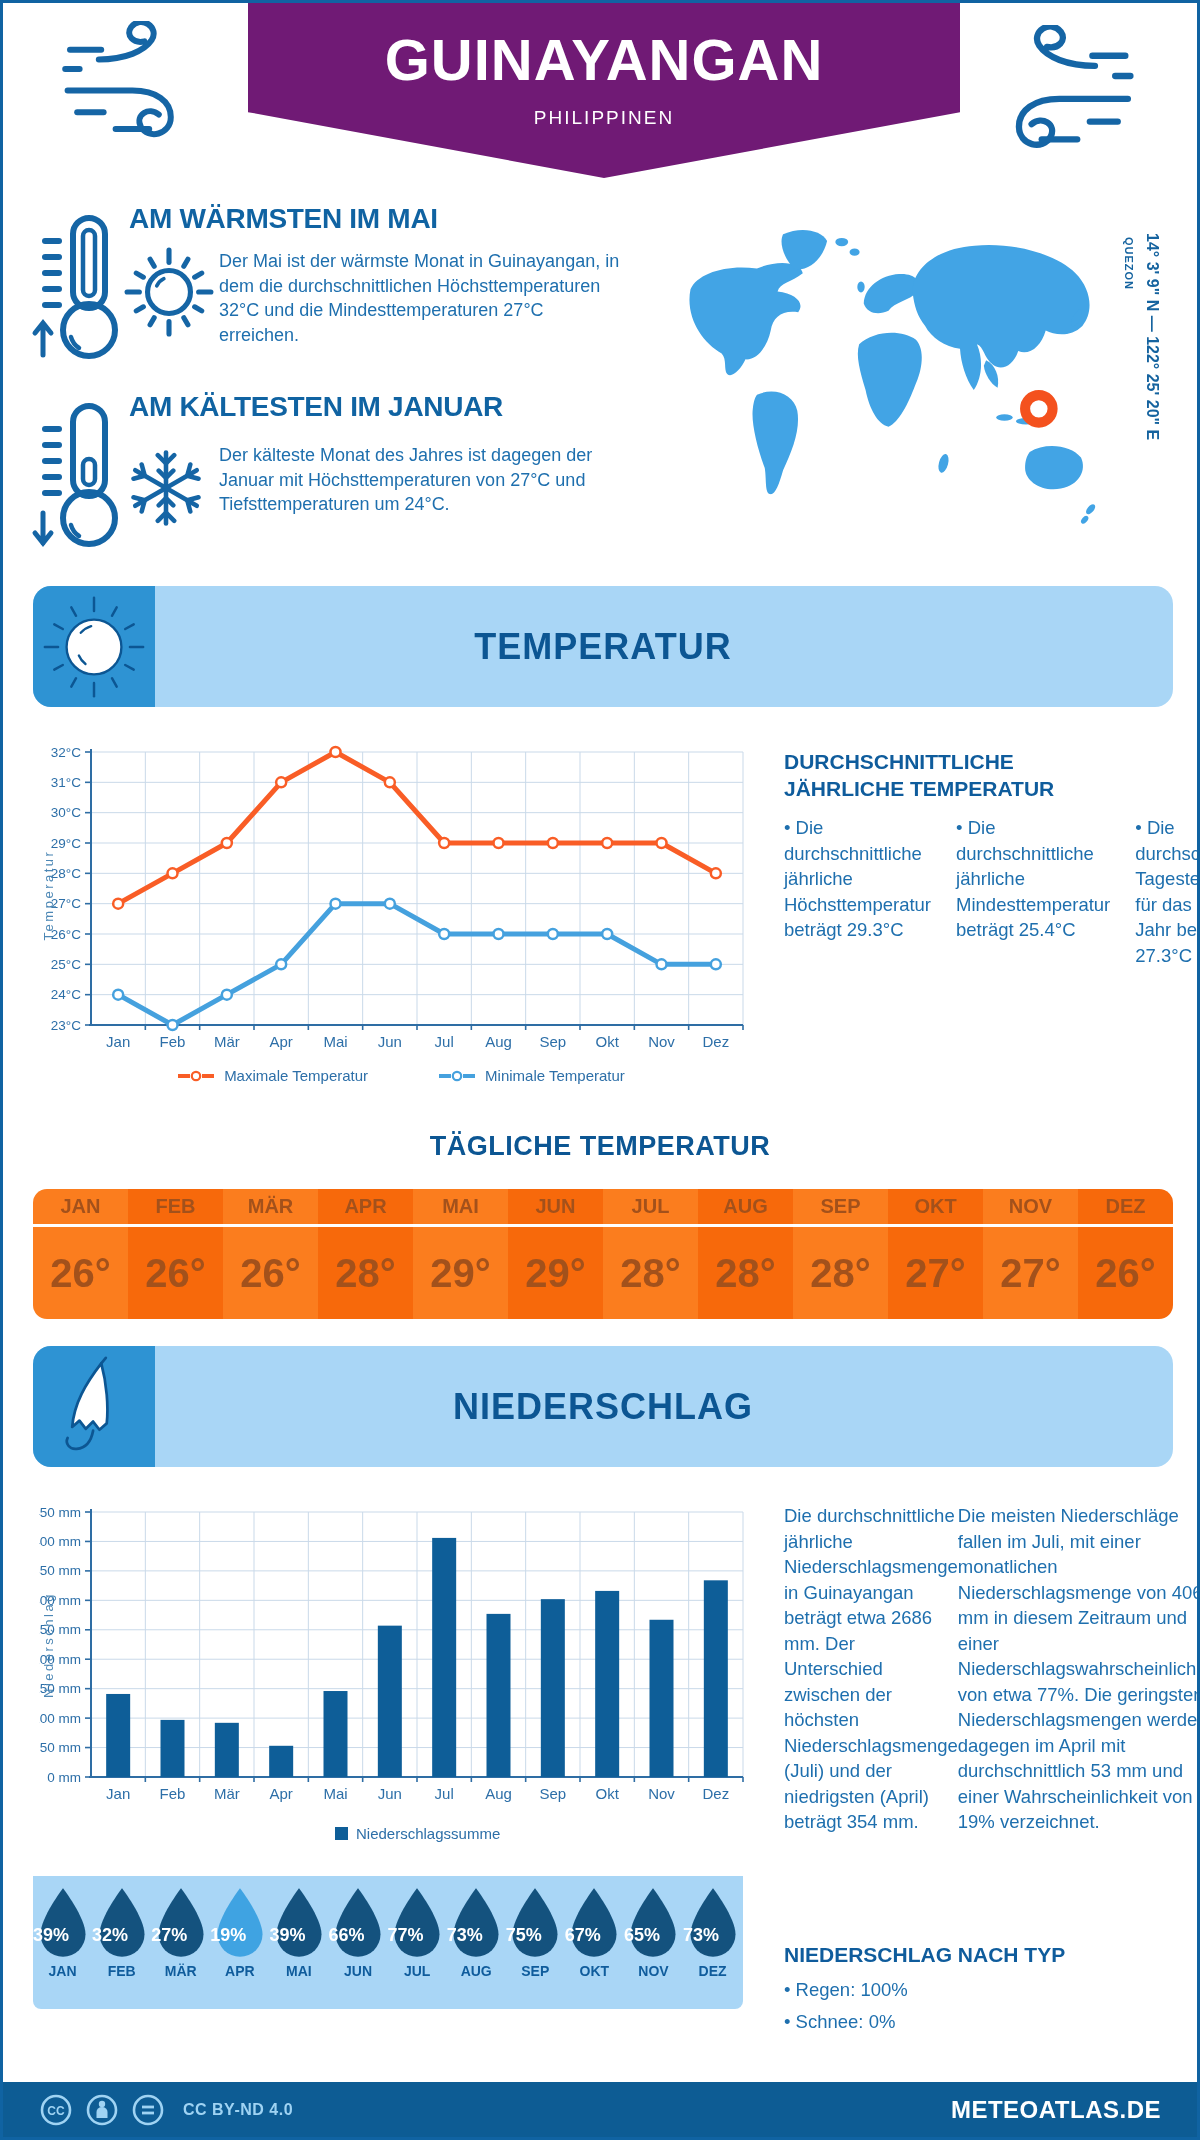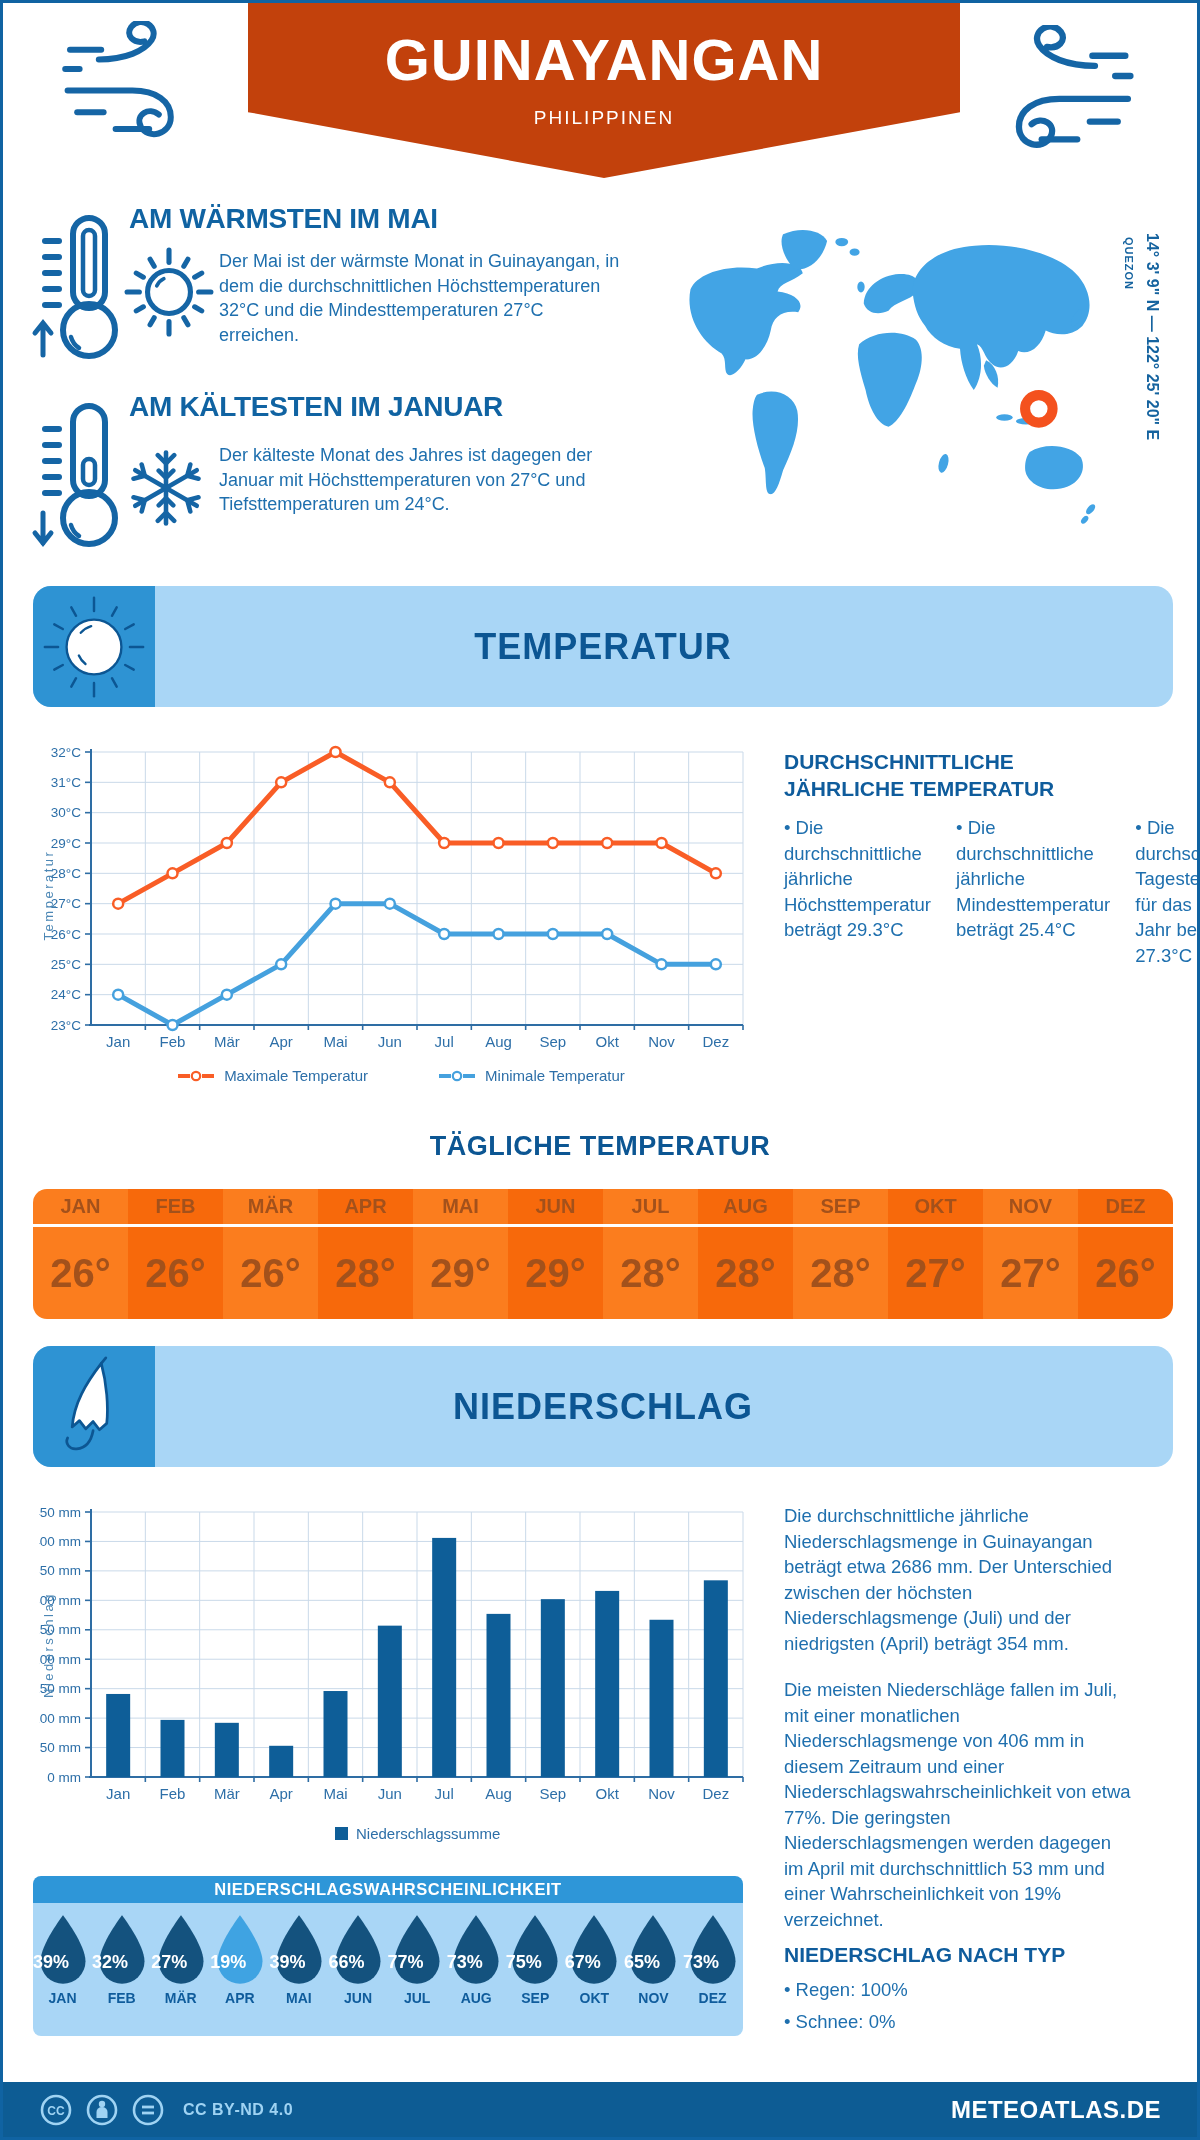--- a/index.html
+++ b/index.html
@@ -7,21 +7,21 @@
   body { font-family:"Liberation Sans","DejaVu Sans",sans-serif; }
   #page {
     position:relative; width:1200px; height:2140px; margin:0 auto;
     background:#ffffff; border:3px solid #1063A2; overflow:hidden;
   }
   .abs { position:absolute; }
 
   
   .banner {
     position:absolute; left:245px; top:-3px; width:712px; height:178px;
-    background:#c2410c; color:#fff; text-align:center;
+    background:#701a75; color:#fff; text-align:center;
     clip-path:polygon(0 0,100% 0,100% 63%,50% 100%,0 63%);
   }
   .page-title { font-size:58px; font-weight:bold; letter-spacing:1px; padding-top:26px; }
   .page-subtitle { font-size:19px; letter-spacing:2px; margin-top:14px; }
 
   
   .sec-heading { position:absolute; font-size:28px; font-weight:bold; color:#1063A2; letter-spacing:-0.3px; }
   .sec-text { position:absolute; font-size:18px; line-height:24.5px; color:#1E6FAE; width:402px; }
 
   
@@ -503,30 +503,29 @@
       <line x1="649.6666666666666" y1="278" x2="649.6666666666666" y2="283" stroke="#2E6DA4" stroke-width="1.6"></line>
       <text x="622.5" y="300" text-anchor="middle" font-size="15" fill="#2D6FA8">Nov</text>
       <rect x="664.8333333333334" y="81.3111111111111" width="24" height="196.6888888888889" fill="#0E5E98"></rect>
       <line x1="704" y1="278" x2="704" y2="283" stroke="#2E6DA4" stroke-width="1.6"></line>
       <text x="676.8333333333334" y="300" text-anchor="middle" font-size="15" fill="#2D6FA8">Dez</text>
       <text x="14" y="146" text-anchor="middle" font-size="13" fill="#4C87B5" letter-spacing="2.5" transform="rotate(-90 14 146)">Niederschlag</text>
       <rect x="296" y="328" width="13" height="13" fill="#0E5E98"></rect>
       <text x="317" y="340" font-size="15" fill="#2D6FA8">Niederschlagssumme</text>
     </svg>
 
-  <div class="abs" style="left:781px;top:1500px;width:348px;display:flex;flex-direction:column;gap:21px">
+  <div class="abs" style="left:781px;top:1500px;width:348px;display:flex;">
     <div class="col-text">Die durchschnittliche jährliche Niederschlagsmenge in Guinayangan beträgt etwa 2686 mm. Der Unterschied zwischen der höchsten Niederschlagsmenge (Juli) und der niedrigsten (April) beträgt 354 mm.</div>
     <div class="col-text">Die meisten Niederschläge fallen im Juli, mit einer monatlichen Niederschlagsmenge von 406 mm in diesem Zeitraum und einer Niederschlagswahrscheinlichkeit von etwa 77%. Die geringsten Niederschlagsmengen werden dagegen im April mit durchschnittlich 53 mm und einer Wahrscheinlichkeit von 19% verzeichnet.</div>
   </div>
   <div class="abs col-heading" style="left:781px;top:1938px;width:345px">NIEDERSCHLAG NACH TYP</div>
   <div class="abs col-text" style="left:781px;top:1974px">• Regen: 100%</div>
   <div class="abs col-text" style="left:781px;top:2006px">• Schnee: 0%</div>
 
   <div id="probBox">
-    <div id="probHeader">NIEDERSCHLAGSWAHRSCHEINLICHKEIT</div>
     <div id="probBody">
         <div class="drop-col">
           <svg width="52" height="72" viewBox="0 0 46 64">
             <path d="M23 1 C23 1 3 27 3 42 a20 20 0 0 0 40 0 C43 27 23 1 23 1 Z" fill="#14527E"></path>
           </svg>
           <div class="pct">39%</div>
           <div class="mon">JAN</div>
         </div>
         <div class="drop-col">
           <svg width="52" height="72" viewBox="0 0 46 64">

